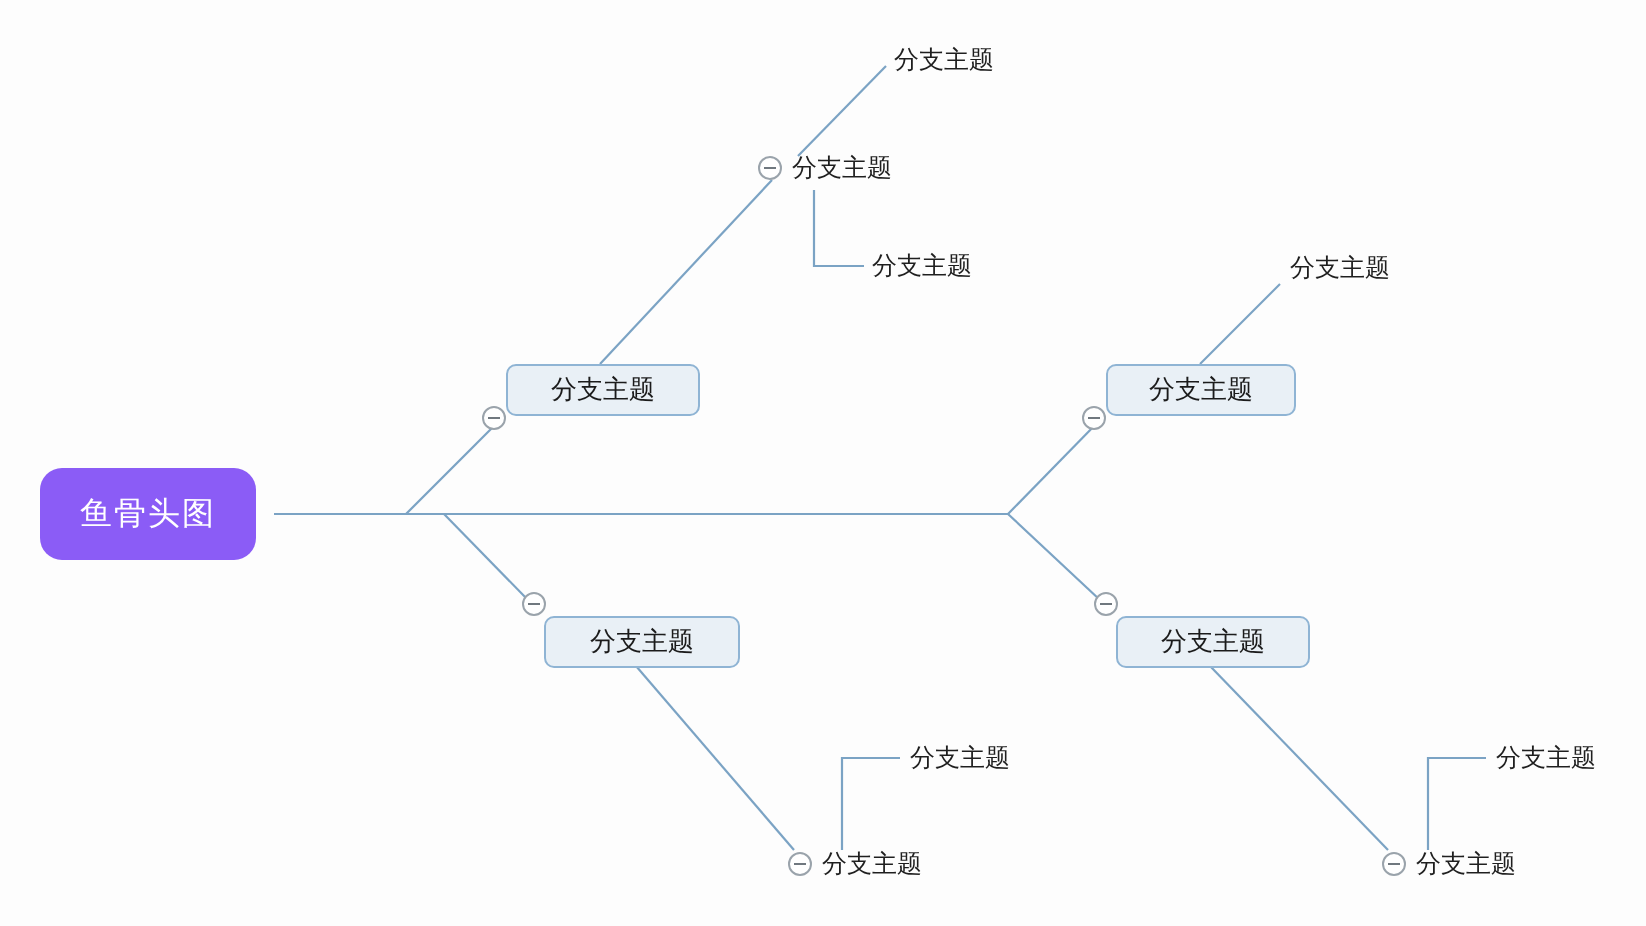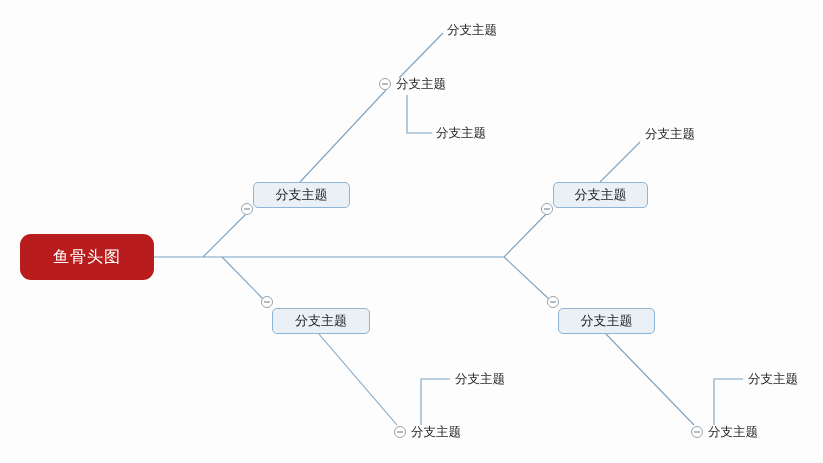--- a/index.html
+++ b/index.html
@@ -111,21 +111,21 @@
       <path d="M600,182 L640,142"></path>
 
       <path d="M504,257 L550,300"></path>
 
       <path d="M605,333 L694,425"></path>
 
       <path d="M714,425 L714,379 L743,379"></path>
     </g>
   </svg>
 
-  <div class="root-node" style="left:20px; top:234px; width:134px; height:46px; background:#b91c1c;">
+  <div class="root-node" style="left:20px; top:234px; width:108px; height:46px; background:#8b5cf6;">
     <span>鱼骨头图</span>
   </div>
 
   <div class="box-node" style="left:253px; top:182px; width:97px; height:26px;">
     <span>分支主题</span>
   </div>
   <div class="toggle" style="left:241px; top:203px;"></div>
 
   <div class="text-node" style="left:396px; top:76px;">
     <span>分支主题</span>

